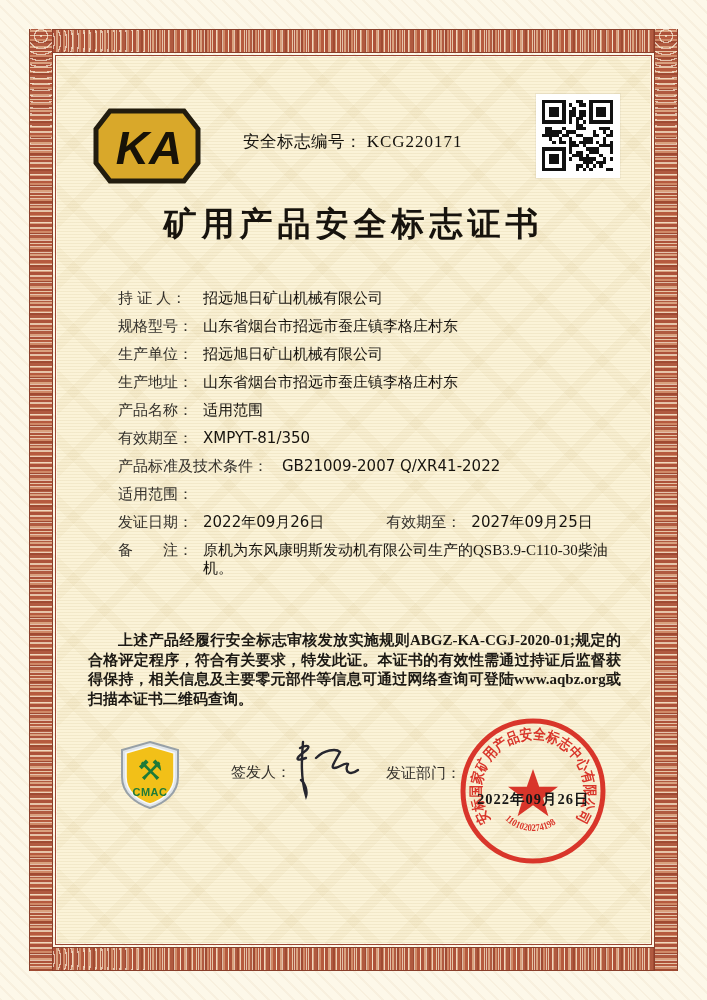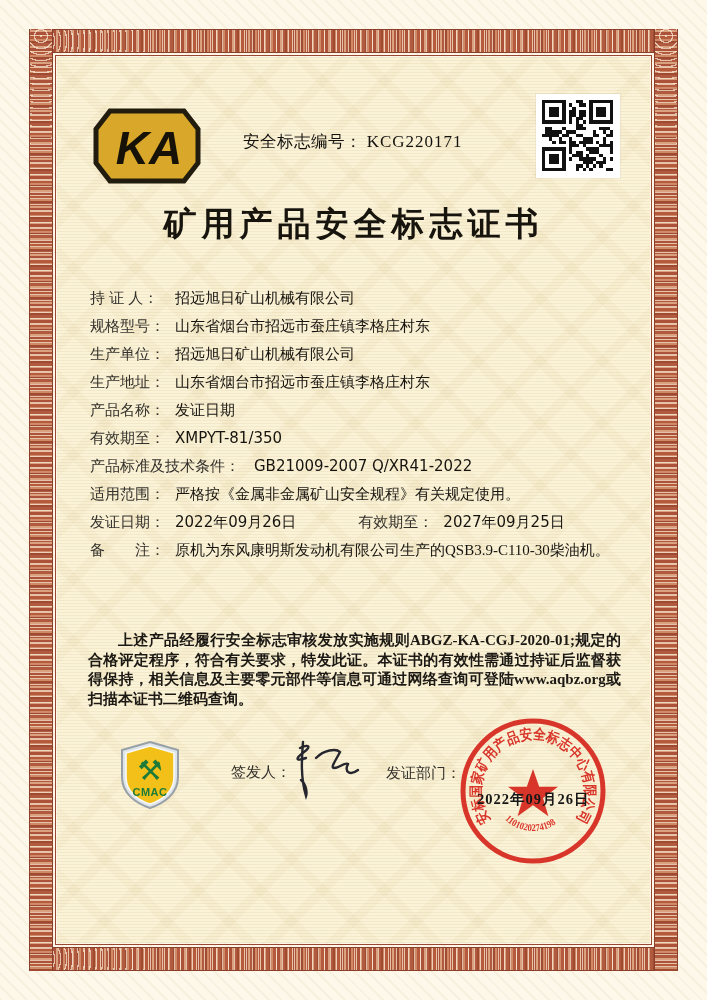--- a/index.html
+++ b/index.html
@@ -34,21 +34,21 @@
   .ka-svg{left:93px;top:108px;}
   .markno{left:243px;top:131px;font-size:16.5px;color:#14120e;letter-spacing:.5px;}
   .markno .num{font-size:17px;letter-spacing:1px;}
   .qr-box{left:536px;top:94px;width:84px;height:84px;background:#fff;box-shadow:0 0 0 1px rgba(0,0,0,.04);}
   .qr-box svg{position:absolute;left:6px;top:6px;}
   
   .title{left:0;right:0;top:202px;text-align:center;font-size:33px;font-weight:800;
          letter-spacing:5px;color:#17130d;font-family:"Liberation Serif","DejaVu Serif",serif;}
   
   .fields{left:90px;top:289px;width:530px;color:#2c2a26;}
-  .frow{display:flex;align-items:baseline;margin-bottom:10px;line-height:18px;font-size:15px;}
+  .frow{display:flex;align-items:baseline;margin-bottom:10px;line-height:18px;font-size:15px;margin-left:28px;}
   .flbl{min-width:85px;white-space:nowrap;color:#33302b;}
   .fval{font-weight:400;color:#17140f;font-family:"Liberation Serif","DejaVu Serif",serif;}
   .fval.code{font-family:"DejaVu Sans","Liberation Sans",sans-serif;}
   .frow.std{margin-top:6px}.frow.std .flbl{min-width:0;margin-right:14px;}
   .frow.dates{margin-top:8px}.frow.remark{margin-top:6px}
   .gap{margin-left:62px;min-width:85px;white-space:nowrap;color:#33302b;}
   .ival{min-width:120px;}
   
   .statement{left:88px;top:631px;width:533px;font-size:15px;line-height:19.5px;
     font-weight:700;color:#1c1914;text-align:justify;text-indent:2em;
@@ -326,33 +326,32 @@
     <div class="frow">
       <span class="flbl">生产单位：</span>
       <span class="fval">招远旭日矿山机械有限公司</span>
     </div>
     <div class="frow">
       <span class="flbl">生产地址：</span>
       <span class="fval">山东省烟台市招远市蚕庄镇李格庄村东</span>
     </div>
     <div class="frow">
       <span class="flbl">产品名称：</span>
-      <span class="fval">发证日期</span>
+      <span class="fval">适用范围</span>
     </div>
     <div class="frow">
       <span class="flbl">有效期至：</span>
       <span class="fval code">XMPYT-81/350</span>
     </div>
     <div class="frow std">
       <span class="flbl">产品标准及技术条件：</span>
       <span class="fval code">GB21009-2007 Q/XR41-2022</span>
     </div>
     <div class="frow">
       <span class="flbl">适用范围：</span>
-      <span class="fval">严格按《金属非金属矿山安全规程》有关规定使用。</span>
     </div>
     <div class="frow dates">
       <span class="flbl">发证日期：</span>
       <span class="fval code ival">2022年09月26日</span>
       <span class="gap">有效期至：</span>
       <span class="fval code">2027年09月25日</span>
     </div>
     <div class="frow remark">
       <span class="flbl">备　　注：</span>
       <span class="fval">原机为东风康明斯发动机有限公司生产的QSB3.9-C110-30柴油机。</span>

